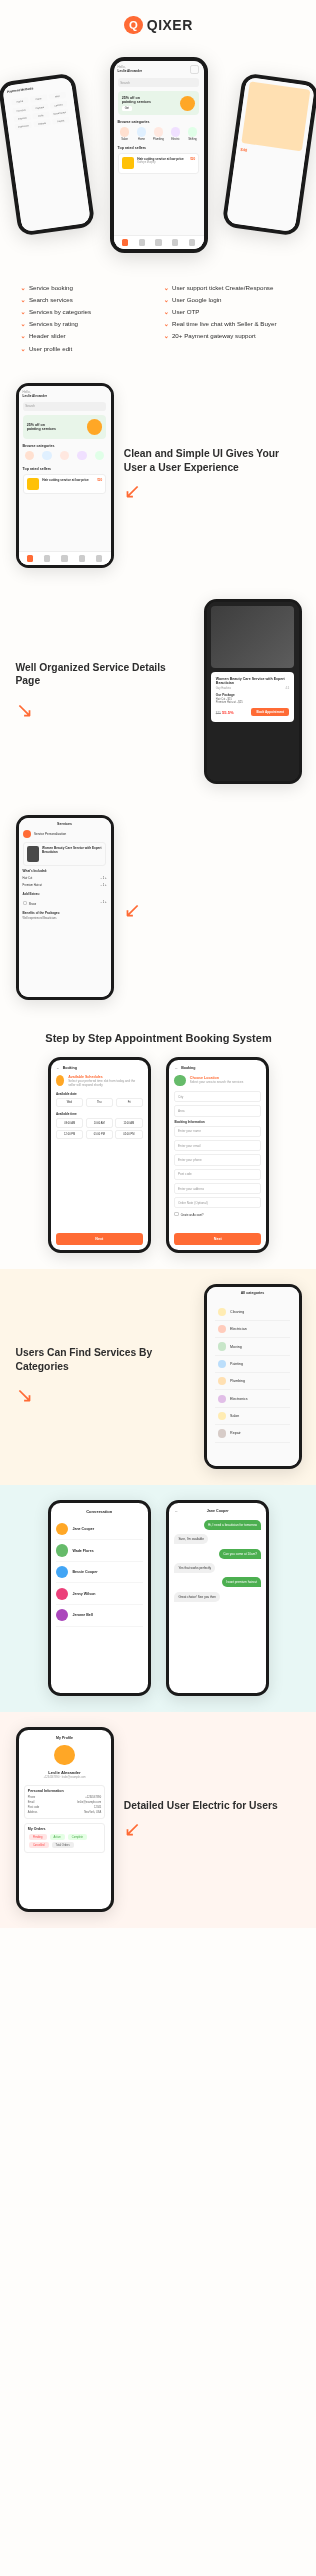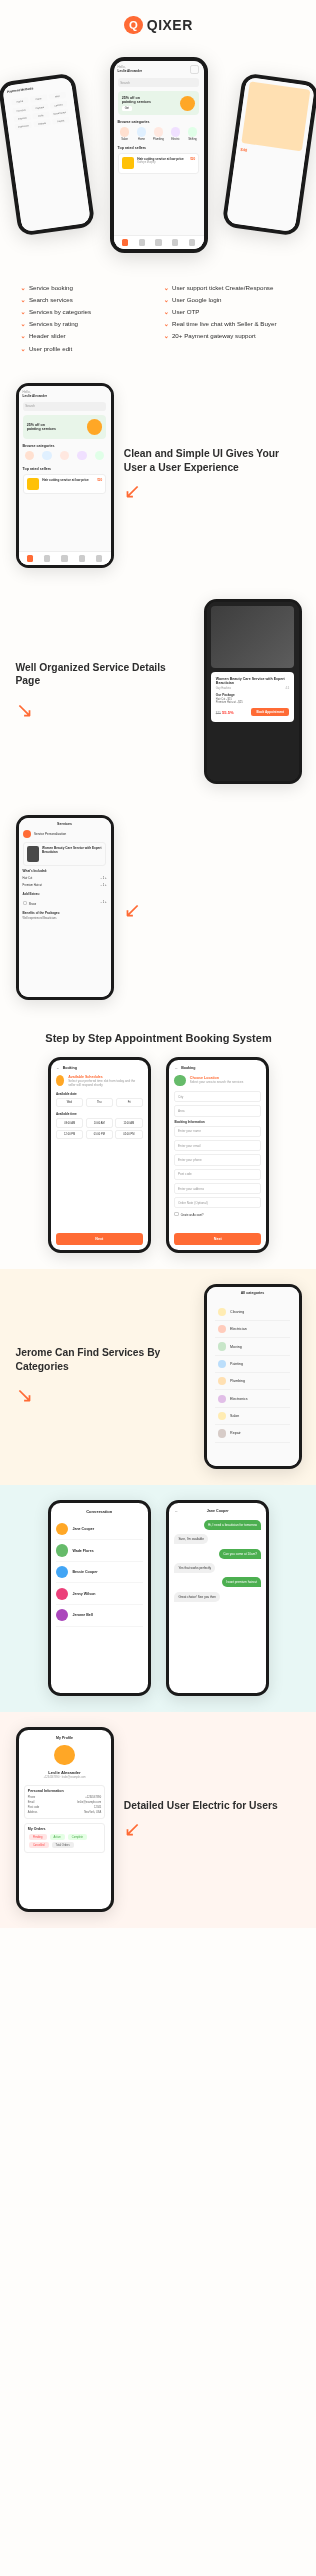--- a/index.html
+++ b/index.html
@@ -472,21 +472,21 @@
             </div>
           <div class="cat-list-item">
               <div class="cat-list-icon" style="background:#d7ccc8"></div>
               <span>Repair</span>
             </div>
         </div>
       </div>
     </div>
   </div>
   <div class="col-text">
-    <h3 class="col-title">Jerome Can Find Services By Categories</h3>
+    <h3 class="col-title">Users Can Find Services By Categories</h3>
     <span class="arrow" style="transform:scaleX(-1);display:inline-block">↙</span>
   </div>
 </div>
 
 <div class="section bg-mint">
   <div class="two-phones">
     <div class="phone-booking">
       <div class="booking-screen">
         <div style="text-align:center;font-weight:600;font-size:4.1px;margin-bottom:5.2px">Conversation</div>
         <div class="chat-item">

